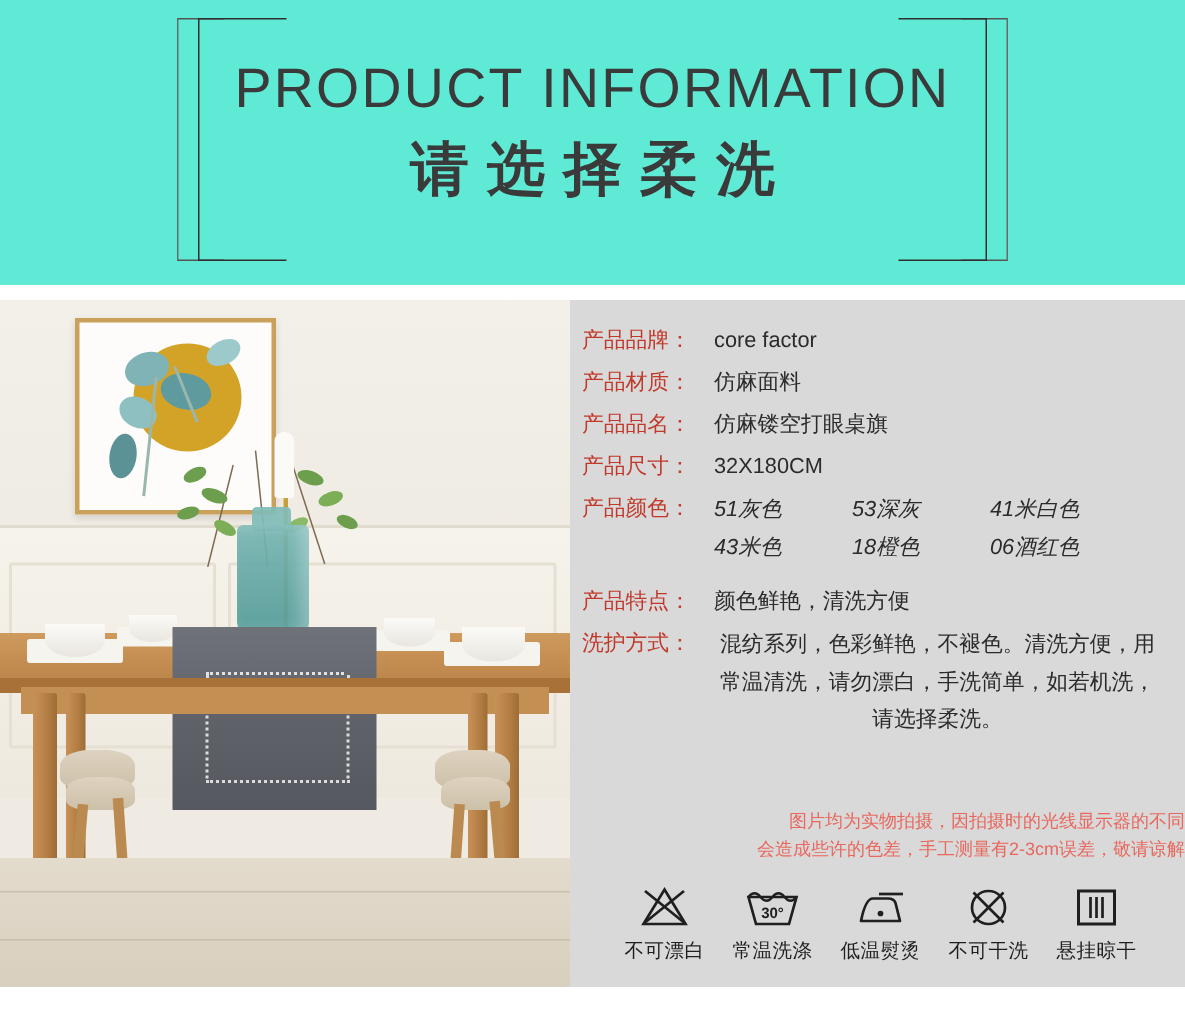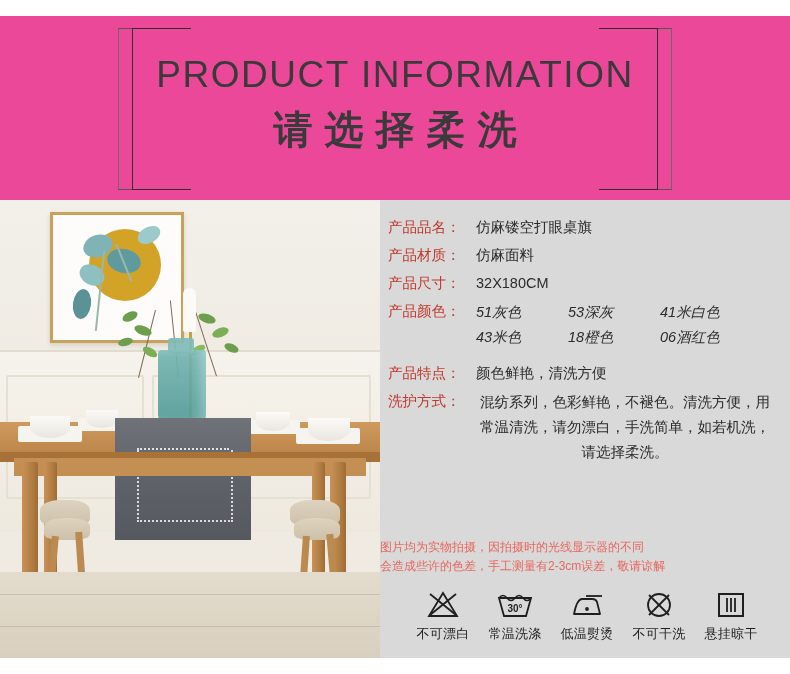--- a/index.html
+++ b/index.html
@@ -16,23 +16,23 @@
   .page {
     position: relative;
     width: 790px;
     height: 674px;
     background: #ffffff;
   }
 
   
   .header {
     position: absolute;
-    left: 0; top: 16px;
+    left: 0; top: 0;
     width: 790px; height: 190px;
-    background: #ec4899;
+    background: #5eead4;
   }
   .bracket {
     position: absolute;
     top: 12px;
     width: 72px;
     height: 162px;
   }
   .bracket .outer, .bracket .inner {
     position: absolute;
     top: 0; bottom: 0;
@@ -309,21 +309,21 @@
     color: #2b2b2b;
     font-size: 14.5px;
     line-height: 25px;
     width: 298px;
     text-align: center;
   }
 
   .disclaimer {
     position: absolute;
     left: 0; right: 0; top: 338px;
-    text-align: left;
+    text-align: right;
     color: #e8685e;
     font-size: 12px;
     line-height: 19px;
   }
 
   .care-icons {
     position: absolute;
     left: 32px; top: 385px;
     width: 350px;
     display: flex;
@@ -436,29 +436,33 @@
       <div class="ph-floor">
         <div class="ph-floor-line" style="top:22px;"></div>
         <div class="ph-floor-line" style="top:54px;"></div>
       </div>
     </div>
 
     <div class="info">
 
       <div class="spec-list">
 
+        <div class="spec-row">
+          <div class="spec-label">产品品牌：</div>
+          <div class="spec-value">core factor</div>
+        </div>
+
+        <div class="spec-row">
+          <div class="spec-label">产品材质：</div>
+          <div class="spec-value">仿麻面料</div>
+        </div>
 
         <div class="spec-row">
           <div class="spec-label">产品品名：</div>
           <div class="spec-value">仿麻镂空打眼桌旗</div>
-        </div>
-
-        <div class="spec-row">
-          <div class="spec-label">产品材质：</div>
-          <div class="spec-value">仿麻面料</div>
         </div>
 
         <div class="spec-row">
           <div class="spec-label">产品尺寸：</div>
           <div class="spec-value">32X180CM</div>
         </div>
 
         <div class="spec-row">
           <div class="spec-label">产品颜色：</div>
           <div class="color-grid">

